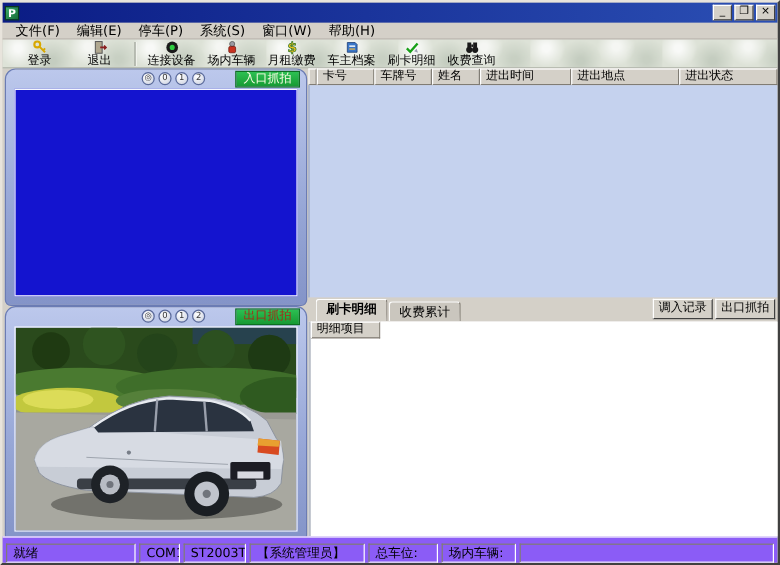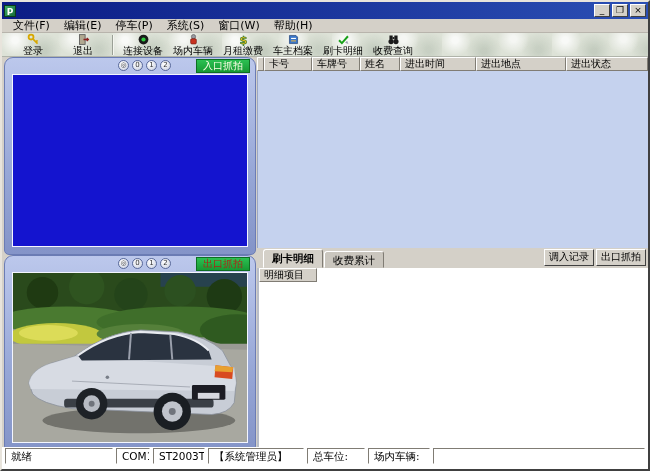--- a/index.html
+++ b/index.html
@@ -116,21 +116,21 @@
   }
   .detail { position: absolute; left: 255px; top: 266px; right: 0; bottom: 22px;
     display: flex; flex-direction: row; border-left: 2px solid #b8bdc8;
     background: #fff; }
   .det-header { display: flex; height: 14px; flex: none; }
   .det-row { height: 13px; border-bottom: 1px solid #c8c8c8; background: #fdfdfd; flex:none; }
   .det-body { flex: 1; background: #ffffff; }
   
   .statusbar {
     position: absolute; left: 0; right: 0; bottom: 0; height: 22px;
-    background: #ffffff; display: flex; align-items: flex-start; gap: 3px; padding: 0 3px;
+    background: #8b5cf6; display: flex; align-items: flex-end; gap: 3px; padding: 0 3px;
     border-top: 1px solid #fff;
   }
   .status-panel {
     height: 16px; font-size: 10.5px; line-height: 14px; padding: 0 5px; color: #000;
     border: 1px solid; border-color: #807c74 #ffffff #ffffff #807c74;
     white-space: nowrap; overflow: hidden;
   }
   .sp-ready { width: 108px; }
   .sp-com { width: 34px; }
   .sp-dev { width: 52px; }

